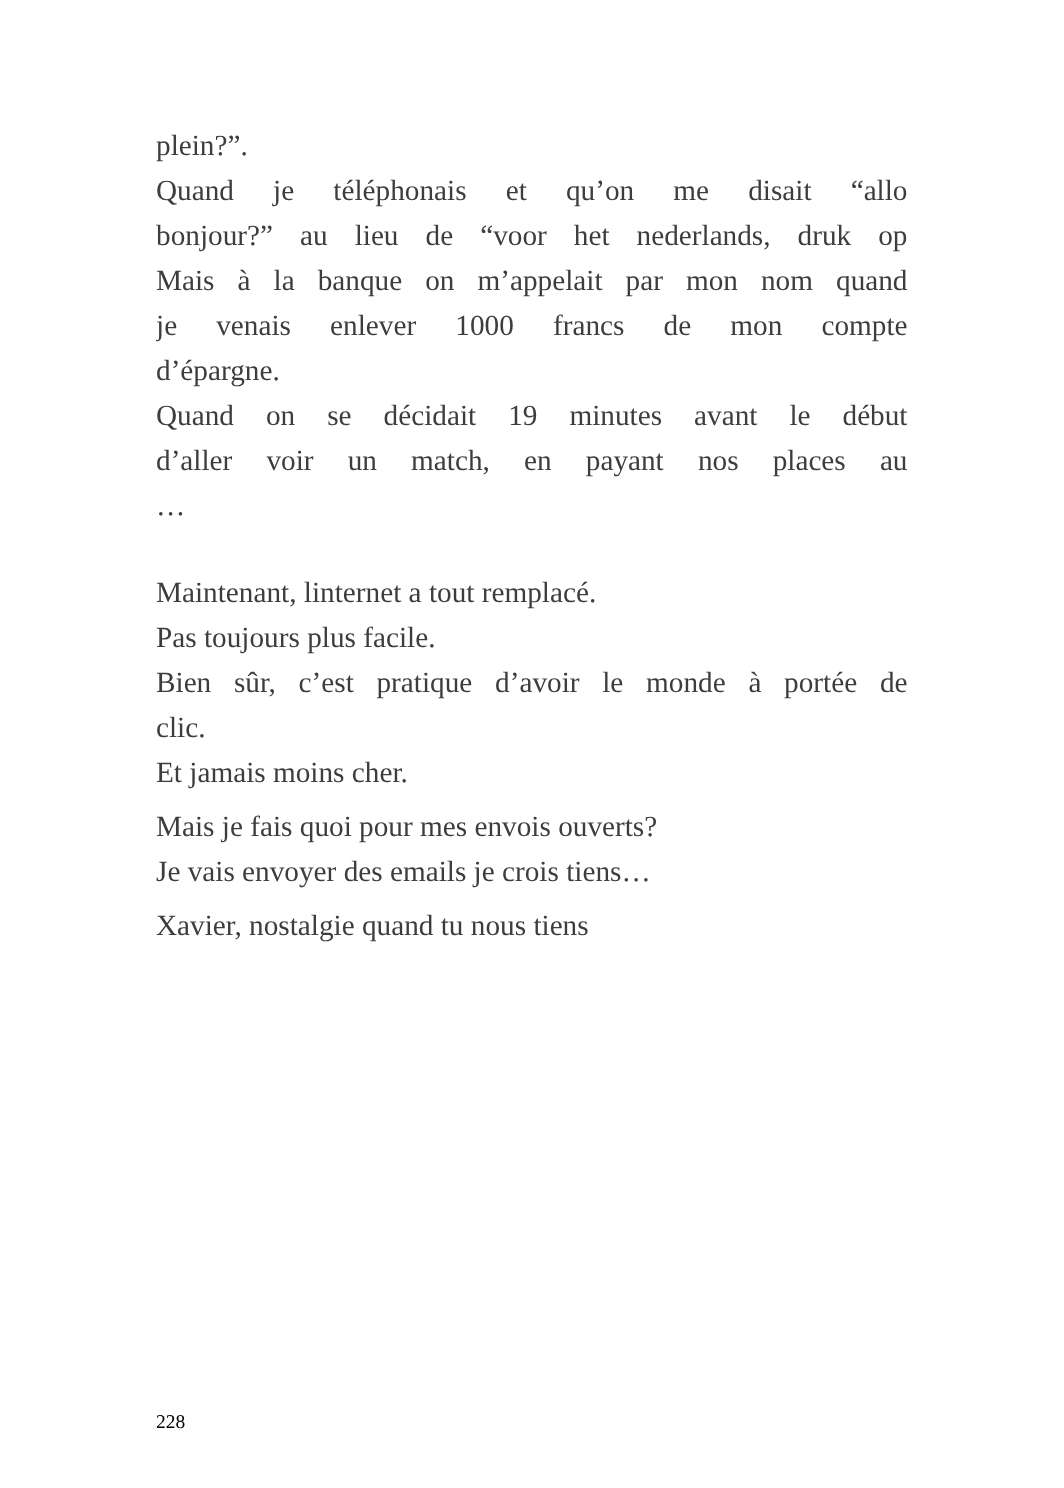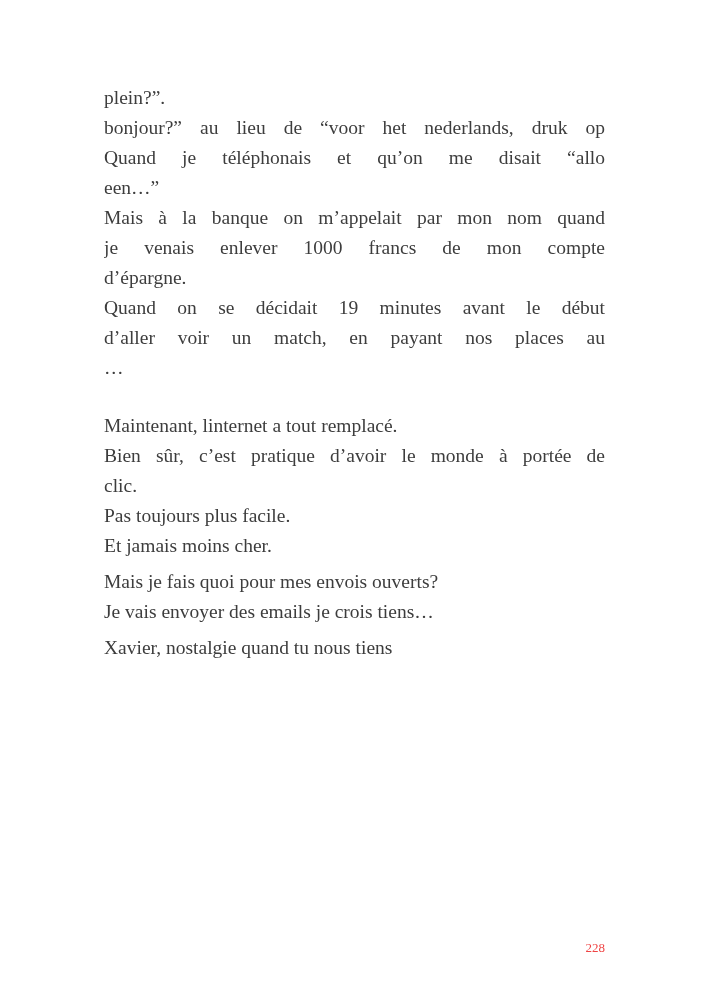--- a/index.html
+++ b/index.html
@@ -40,63 +40,62 @@
   }
   .line.j {
     text-align: justify;
     text-align-last: justify;
   }
   .folio {
     position: absolute;
     left: 104px;
     top: 940px;
     width: 501px;
-    text-align: right;
+    text-align: left;
     font-size: 13px;
     line-height: 15px;
-    color: #ef4444;
+    color: #000000;
   }
 </style>
 </head>
 <body>
 
 <div class="page">
   <div class="text-block" style="color: rgb(61, 61, 61);">
       <div class="block">
         <div class="para">
           <div class="line">plein?”.</div>
         </div>
         <div class="para">
+          <div class="line j">Quand je téléphonais et qu’on me disait “allo</div>
           <div class="line j">bonjour?” au lieu de “voor het nederlands, druk op</div>
-          <div class="line j">Quand je téléphonais et qu’on me disait “allo</div>
-          <div class="line">een…”</div>
         </div>
         <div class="para">
           <div class="line j">Mais à la banque on m’appelait par mon nom quand</div>
           <div class="line j">je venais enlever 1000 francs de mon compte</div>
           <div class="line">d’épargne.</div>
         </div>
         <div class="para">
           <div class="line j">Quand on se décidait 19 minutes avant le début</div>
           <div class="line j">d’aller voir un match, en payant nos places au</div>
         </div>
         <div class="para">
           <div class="line">…</div>
         </div>
       </div>
       <div class="block">
         <div class="para">
           <div class="line">Maintenant, linternet a tout remplacé.</div>
         </div>
         <div class="para">
+          <div class="line">Pas toujours plus facile.</div>
+        </div>
+        <div class="para">
           <div class="line j">Bien sûr, c’est pratique d’avoir le monde à portée de</div>
           <div class="line">clic.</div>
-        </div>
-        <div class="para">
-          <div class="line">Pas toujours plus facile.</div>
         </div>
         <div class="para">
           <div class="line">Et jamais moins cher.</div>
         </div>
       </div>
       <div class="block">
         <div class="para">
           <div class="line">Mais je fais quoi pour mes envois ouverts?</div>
         </div>
         <div class="para">

